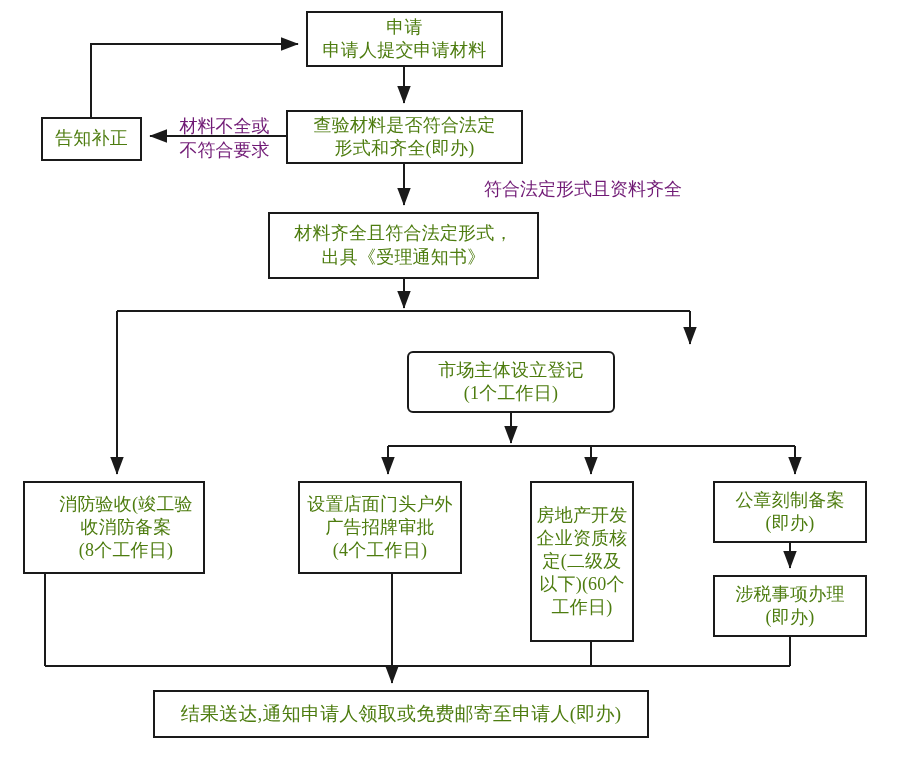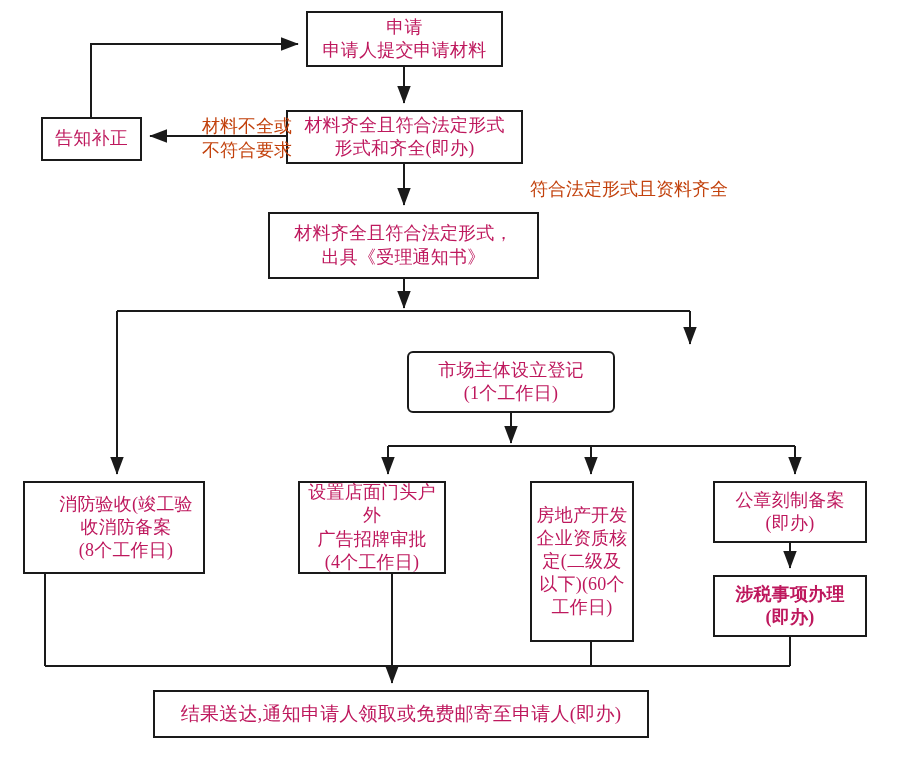--- a/index.html
+++ b/index.html
@@ -28,45 +28,45 @@
   }
   .node {
     position: absolute;
     box-sizing: border-box;
     border: 2px solid #1a1a1a;
     background: #ffffff;
     display: flex;
     align-items: center;
     justify-content: center;
     text-align: center;
-    color: #be185d;
+    color: #4d7c0f;
     line-height: 1.28;
     letter-spacing: 0.2px;
     white-space: pre-line;
     padding: 2px 4px;
   }
   .edge-label {
     position: absolute;
-    color: #c2410c;
+    color: #701a75;
     line-height: 1.32;
     white-space: pre-line;
-    text-align: right;
+    text-align: center;
     background: transparent;
   }
   
   #n-apply        { left:306px; top:11px;  width:197px; height:56px;  font-size:18px; }
   #n-notify       { left:41px;  top:117px; width:101px; height:44px;  font-size:18px; }
   #n-check        { left:286px; top:110px; width:237px; height:54px;  font-size:18px; }
   #n-accept       { left:268px; top:212px; width:271px; height:67px;  font-size:18px;text-align:center; }
   #n-register     { left:407px; top:351px; width:208px; height:62px;  font-size:18px;border-radius:6px; }
   #n-fire         { left:23px;  top:481px; width:182px; height:93px;  font-size:18px;padding-left:28px; }
-  #n-signboard    { left:298px; top:481px; width:148px; height:93px;  font-size:18px; }
+  #n-signboard    { left:298px; top:481px; width:164px; height:93px;  font-size:18px; }
   #n-realestate   { left:530px; top:481px; width:104px; height:161px; font-size:18px; }
   #n-seal         { left:713px; top:481px; width:154px; height:62px;  font-size:18px; }
-  #n-tax          { left:713px; top:575px; width:154px; height:62px;  font-size:18px;font-weight:bold; }
+  #n-tax          { left:713px; top:575px; width:154px; height:62px;  font-size:18px; }
   #n-deliver      { left:153px; top:690px; width:496px; height:48px;  font-size:19px; }
 
   #lbl-reject     { left:157px; top:115px; width:135px; font-size:18px; }
   #lbl-pass       { left:416px; top:178px; width:290px; font-size:18px;margin-left:22px; }
 </style>
 </head>
 <body>
 
 <div id="flow-root">
 
@@ -105,21 +105,21 @@
       <path d="M790,637 L790,666"></path>
       <path d="M45,666 L790,666"></path>
     </g>
   </svg>
 
   <div class="node" id="n-apply">申请
 申请人提交申请材料</div>
 
   <div class="node" id="n-notify">告知补正</div>
 
-  <div class="node" id="n-check">材料齐全且符合法定形式
+  <div class="node" id="n-check">查验材料是否符合法定
 形式和齐全(即办)</div>
 
   <div class="node" id="n-accept">材料齐全且符合法定形式，
 出具《受理通知书》</div>
 
   <div class="node" id="n-register">市场主体设立登记
 (1个工作日)</div>
 
   <div class="node" id="n-fire">消防验收(竣工验
 收消防备案

